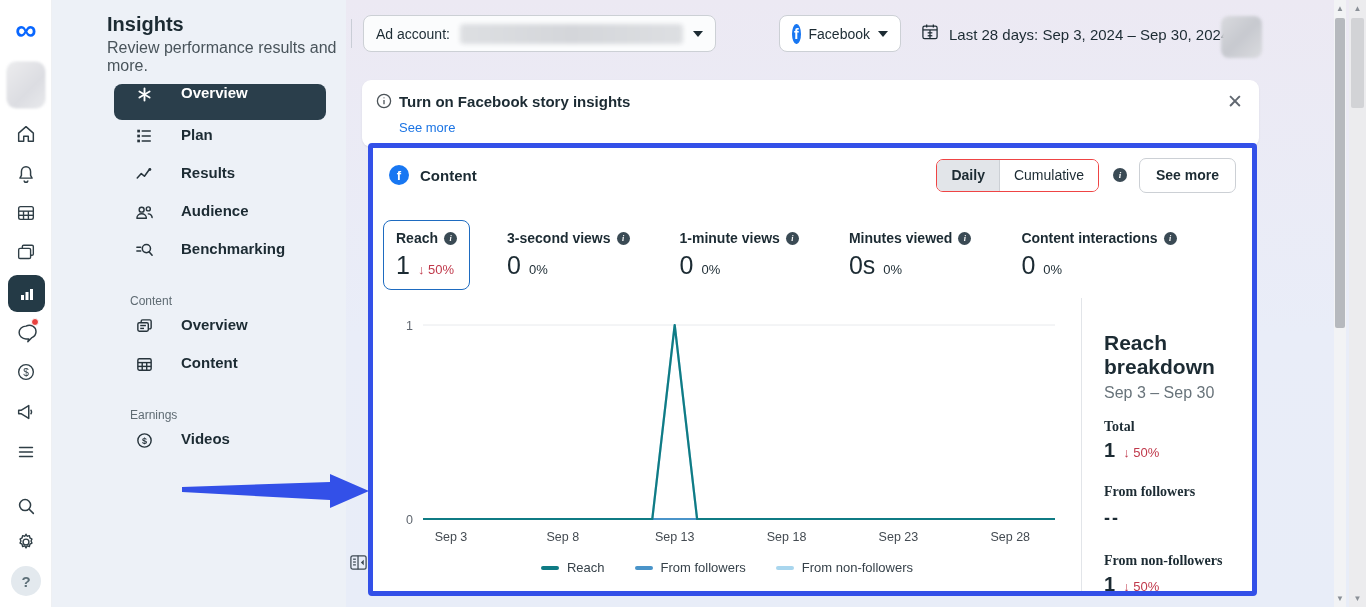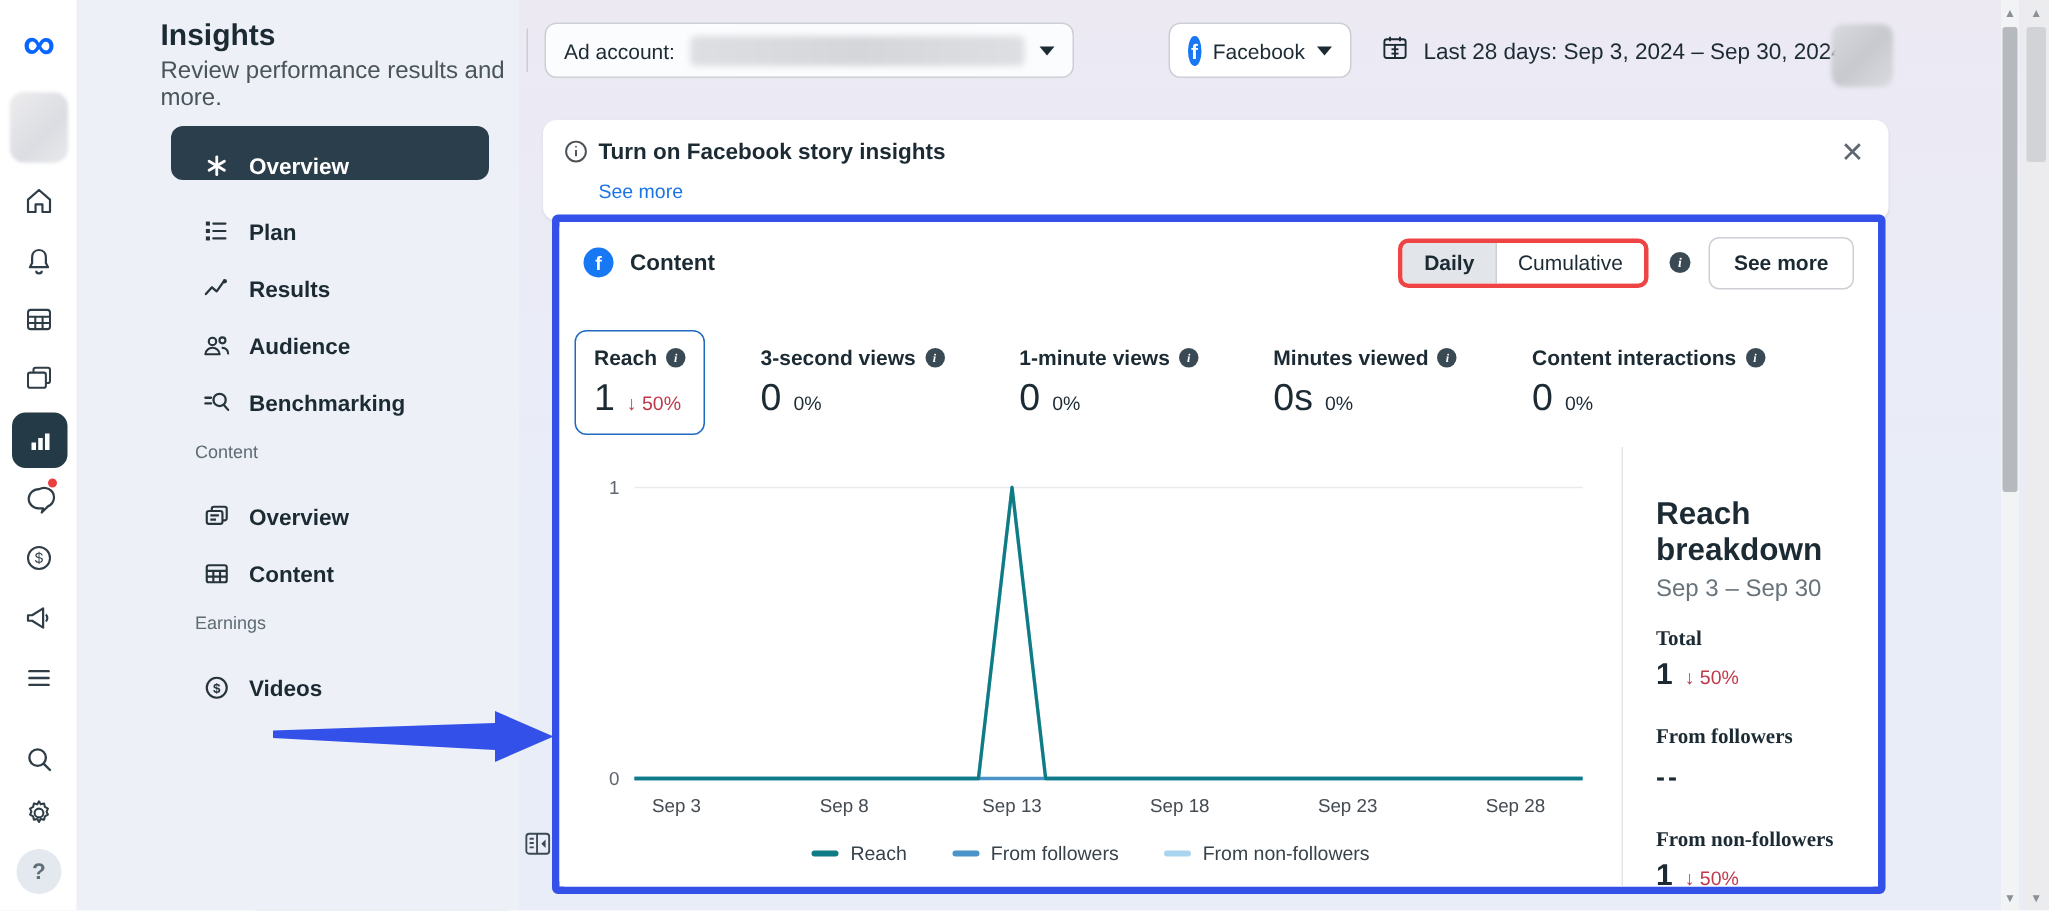--- a/index.html
+++ b/index.html
@@ -25,22 +25,22 @@
               right:13px; top:2px; border:1.5px solid #fff; }
   .help-btn { background:#e3e9ee; border-radius:50%; width:30px; height:30px; left:11px;
               display:flex; align-items:center; justify-content:center; color:#5d6f78;
               font-size:15px; font-weight:bold; position:absolute; }
 
   
   .sidebar { position:absolute; left:36px; top:0; width:310px; height:607px; background:#edf1f7; }
   .sb-title { position:absolute; left:71px; top:13px; font-size:20px; font-weight:bold; }
   .sb-sub   { position:absolute; left:71px; top:39px; font-size:16px; color:#49545b; }
   .nav { position:absolute; left:78px; top:84px; width:212px; }
-  .nav-item { display:flex; align-items:flex-end; height:38px; padding-left:20px; border-radius:8px;
-              font-size:15px; font-weight:bold; color:#1c2b33; cursor:pointer; }
+  .nav-item { display:flex; align-items:flex-start; height:38px; padding-left:20px; border-radius:8px;
+              font-size:15px; font-weight:bold; color:#1c2b33; cursor:pointer;gap:15px; }
   .nav-item .ni-ico { width:20px; height:20px; margin-right:12px; display:flex; align-items:center;
                       justify-content:center; color:#27343c; }
   .nav-item.selected { background:#2a3e4b; color:#ffffff; height:36px; margin-bottom:6px; }
   .nav-item.selected .ni-ico { color:#ffffff; }
   .nav-sec { font-size:12px; color:#5f6b73; margin:16px 0 8px 16px; }
   .collapse-btn { position:absolute; left:311px; top:551px; width:22px; height:22px; cursor:pointer;
                   color:#3c4852; display:flex; align-items:center; justify-content:center; }
 
   
   .hdr-divider { position:absolute; left:351px; top:19px; width:1px; height:29px; background:#c9cdd6; }
@@ -73,21 +73,21 @@
   .banner-close { position:absolute; right:16px; top:10px; font-size:19px; color:#606770; cursor:pointer; }
 
   
   .anno-box { position:absolute; left:368px; top:143px; width:889px; height:453px;
               border:5px solid #3350e8; border-radius:4px; background:#ffffff; z-index:2; }
   .panel { position:absolute; inset:0; background:#ffffff; border-radius:4px; overflow:hidden; }
   .panel-hd { position:absolute; left:0; top:0; right:0; height:54px; display:flex; align-items:center;
               padding:0 16px; }
   .panel-hd .fb-circle { width:20px; height:20px; font-size:13px; }
   .panel-title { font-size:15px; font-weight:bold; margin-left:11px; flex:1; }
-  .seg { display:flex; border:3px solid #ef4444; border-radius:7px; overflow:hidden; height:33px; }
+  .seg { display:flex; border:1px solid #ef4444; border-radius:7px; overflow:hidden; height:33px; }
   .seg button { border:none; background:#fff; font-family:inherit; font-size:14px; color:#1c2b33;
                 padding:0 14px; cursor:pointer; }
   .seg button.active { background:#e2e5e9; border-right:1px solid #ccd0d5; font-weight:bold; }
   .info-dot { display:inline-flex; width:14px; height:14px; border-radius:50%; background:#3a4a54;
               color:#fff; font-size:9px; font-weight:bold; align-items:center; justify-content:center;
               font-family:"Liberation Serif", serif; font-style:italic; }
   .hd-info { margin:0 12px 0 14px; }
   .see-more-btn { height:35px; border:1px solid #ccd0d5; background:#fff; border-radius:7px;
                   font-family:inherit; font-size:14px; font-weight:bold; color:#1c2b33;
                   padding:0 16px; cursor:pointer; }

